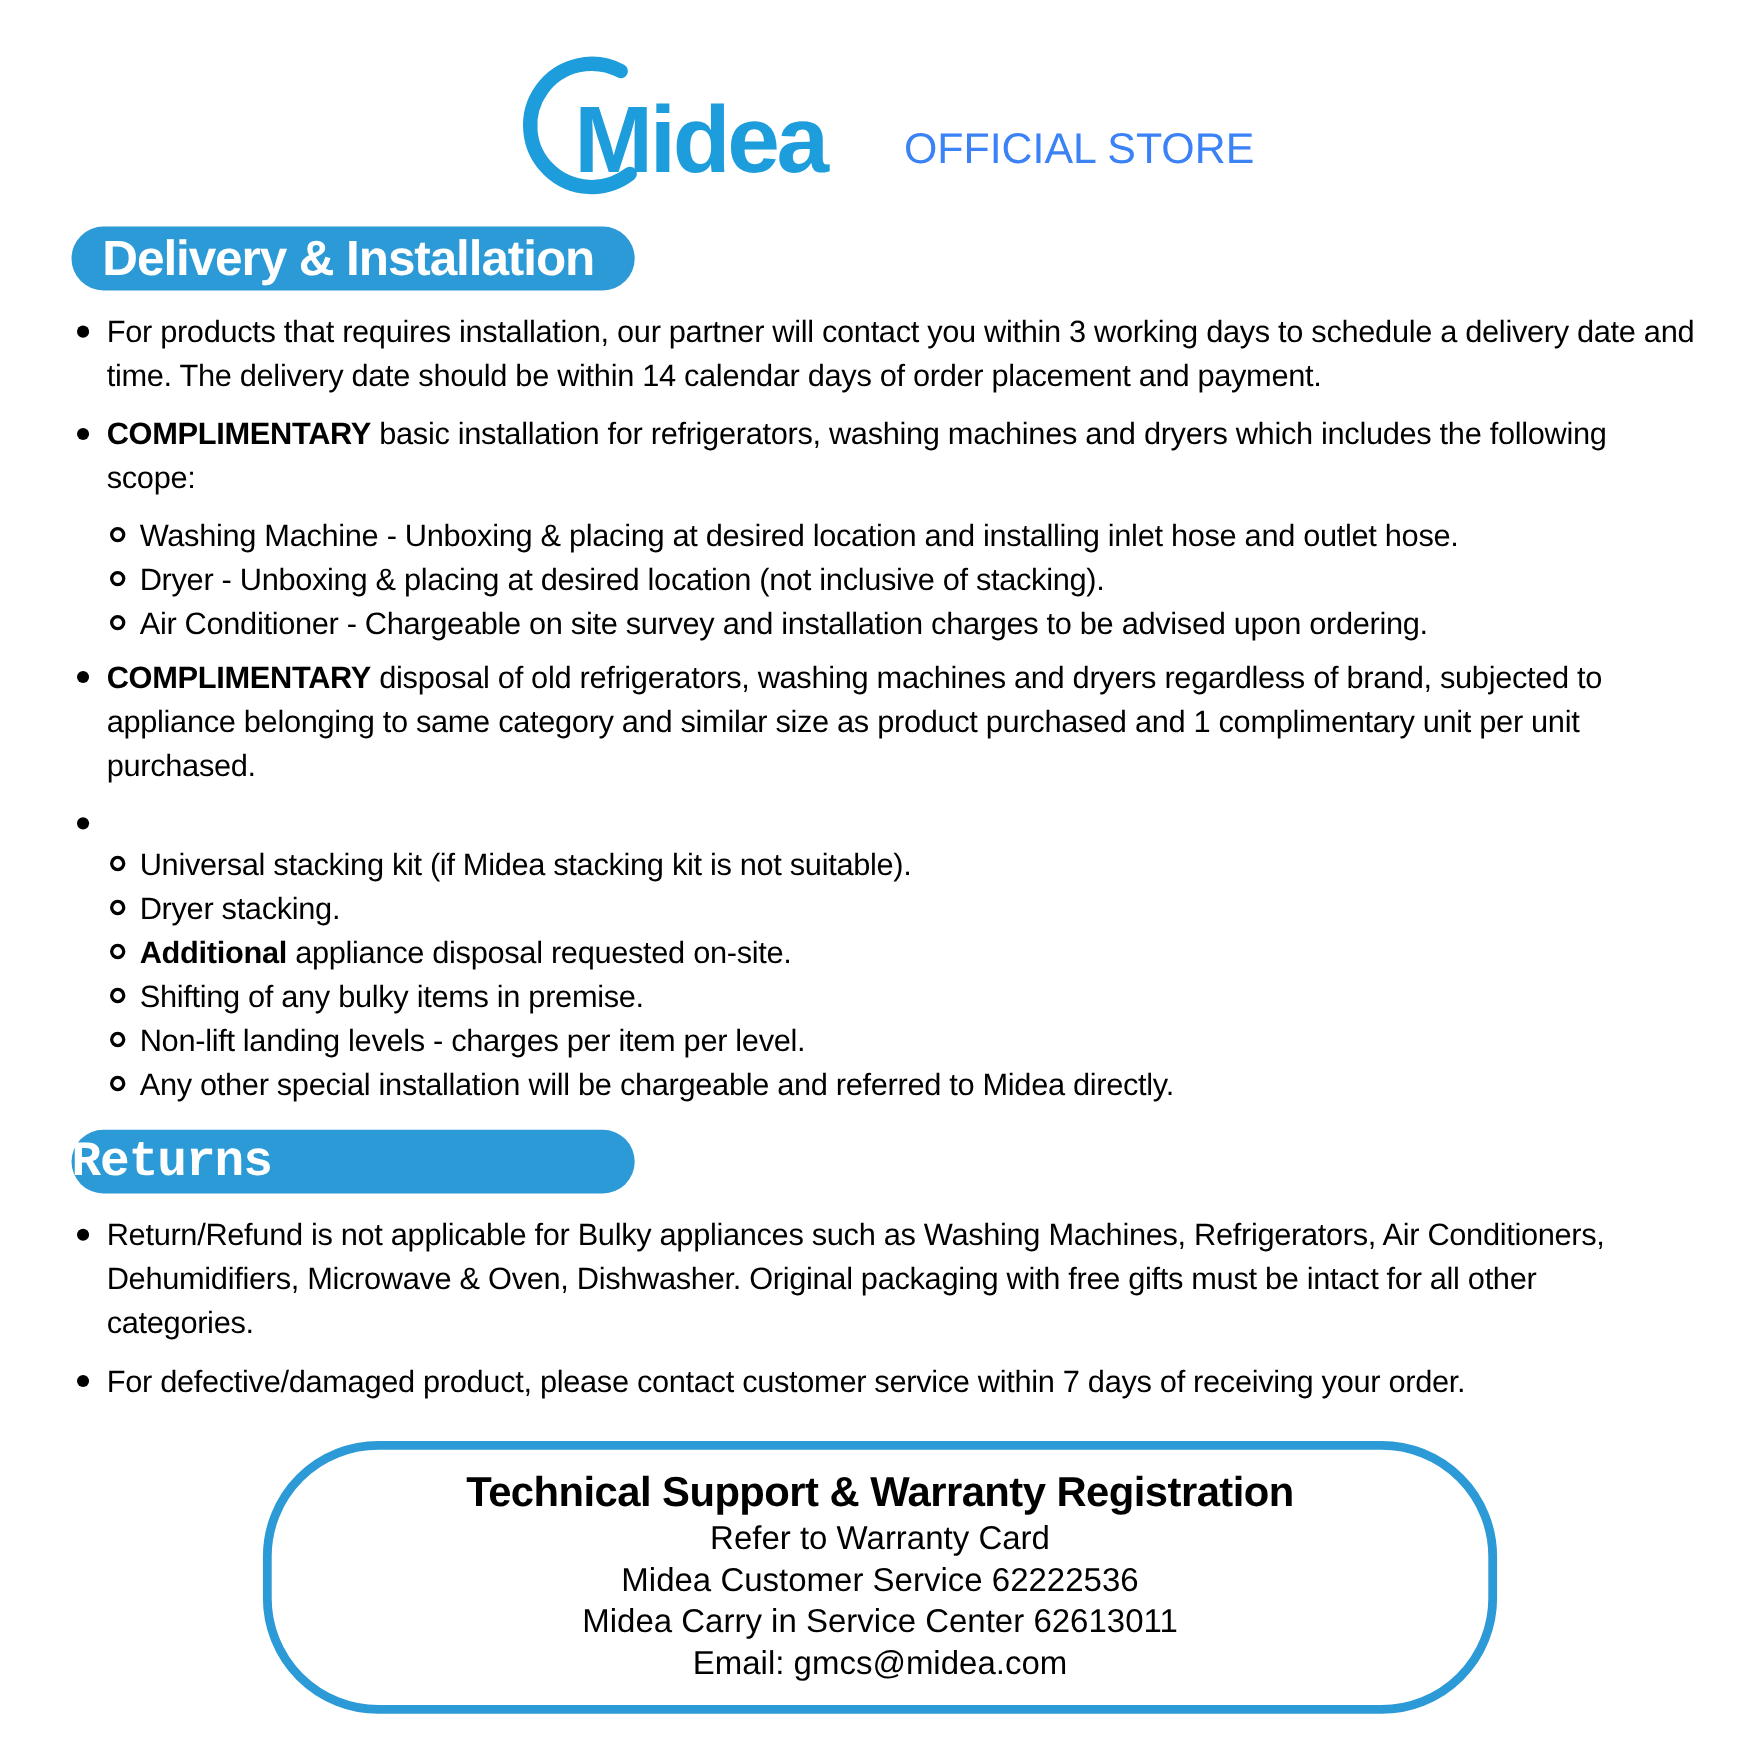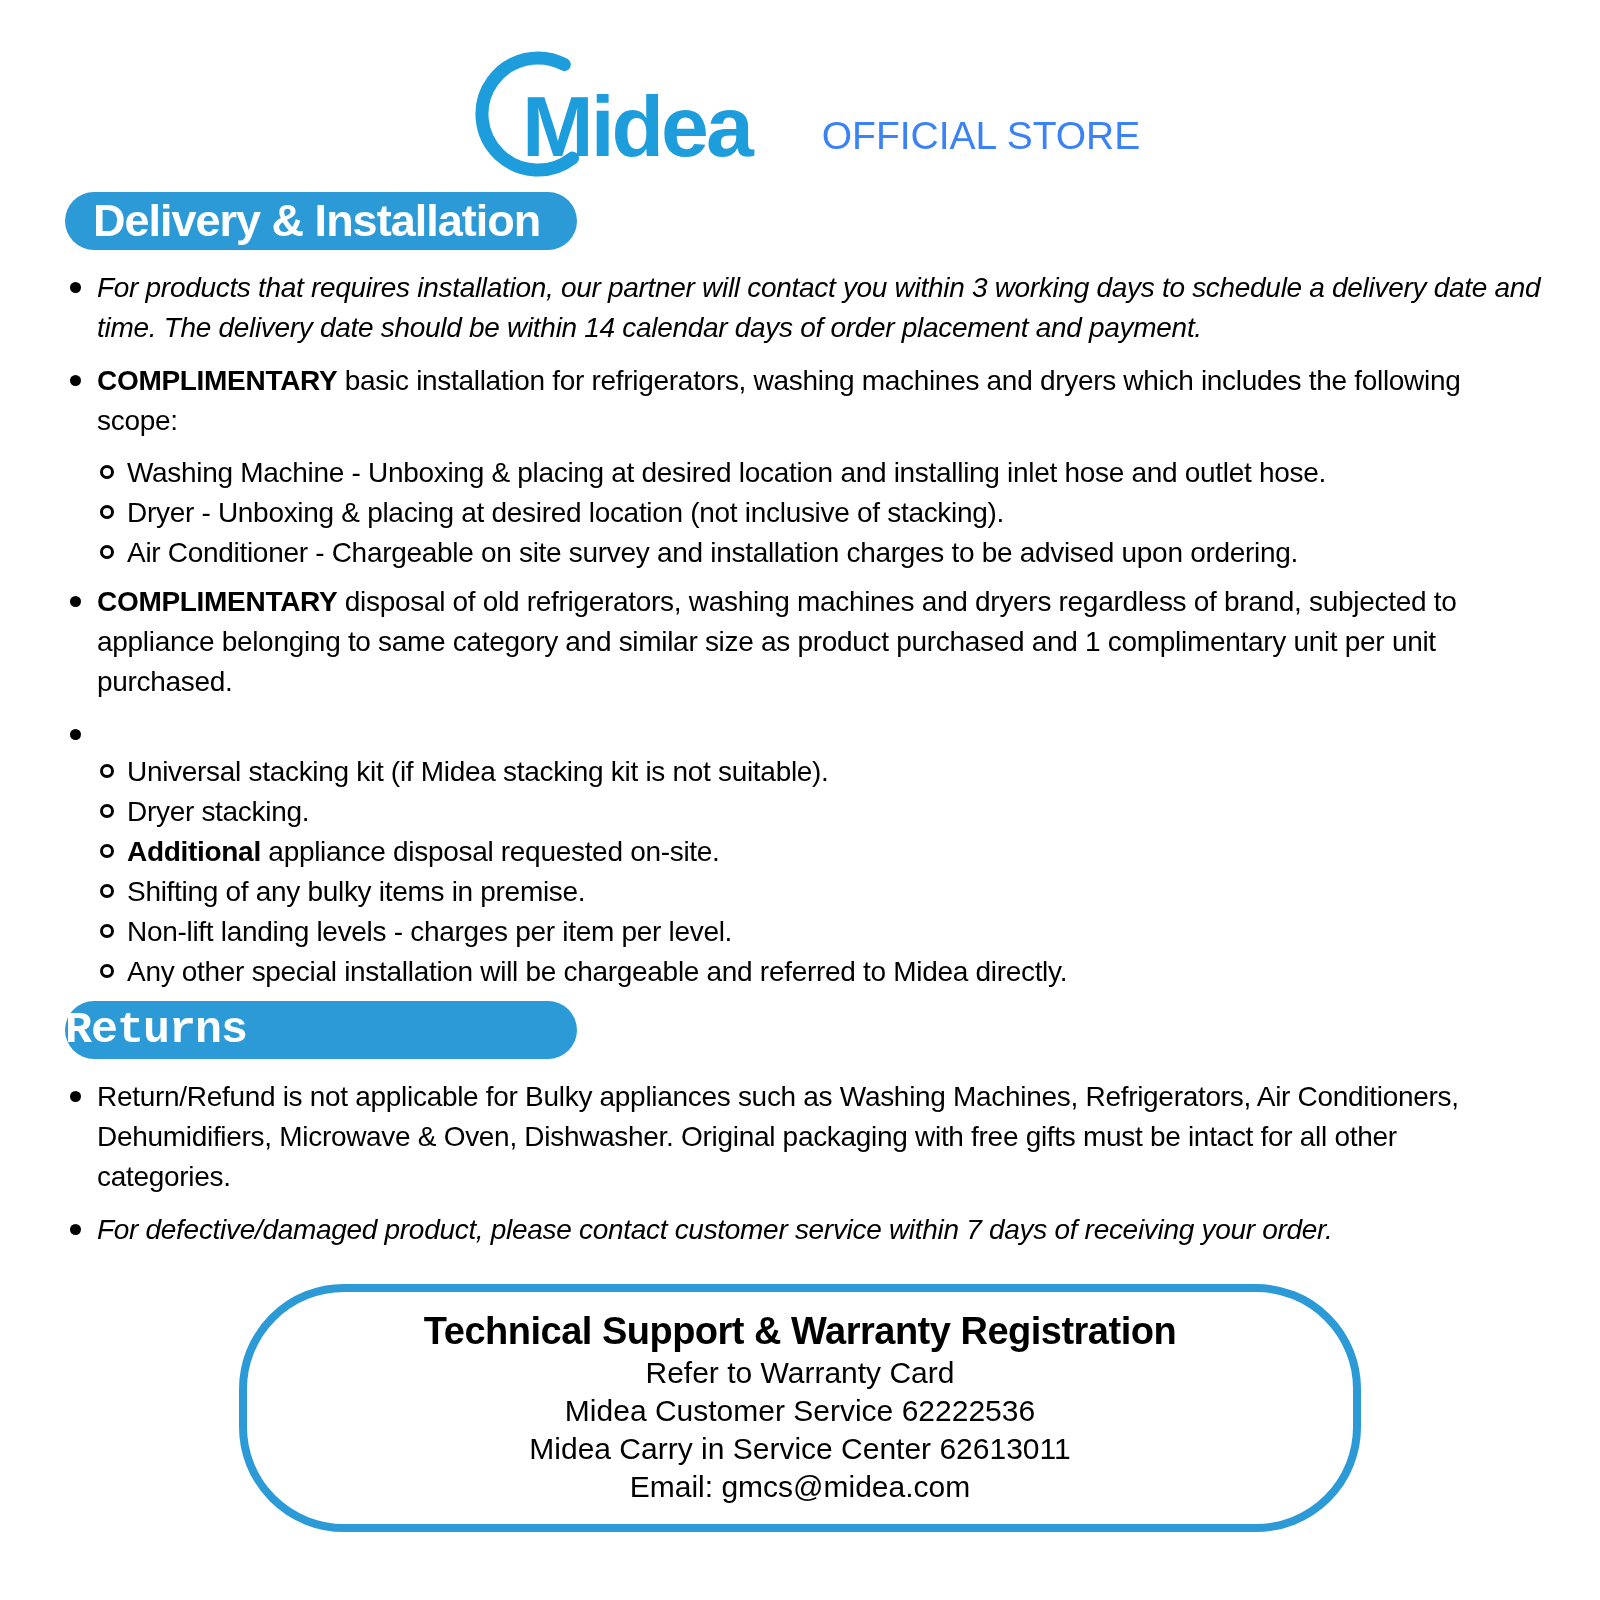--- a/index.html
+++ b/index.html
@@ -6,30 +6,30 @@
   html,body { width:1600px; height:1600px; background:#ffffff; color:#000;
               font-family:"Liberation Sans", sans-serif; overflow:hidden; }
   .page { position:relative; width:1600px; height:1600px; overflow:hidden; }
 
   
   .brand { display:flex; justify-content:center; align-items:flex-end; padding-top:18px; height:184px; }
   .logo-svg { width:340px; height:150px; display:block; }
   .store-label { font-size:39px; color:#3b82f6; margin:0 0 26px 22px; letter-spacing:0px; white-space:nowrap; }
 
   
-  .pill { margin:8px 0 0 65px; width:512px; height:58px; background:var(--accent,#2B9AD6);
+  .pill { margin:22px 0 0 65px; width:512px; height:58px; background:var(--accent,#2B9AD6);
           border-radius:30px; color:#fff; font-weight:bold; font-size:45px; letter-spacing:-1px;
           display:flex; align-items:center; padding-left:28px; }
   .pill.center { padding-left:0;font-family:Liberation Mono, monospace; }
 
   
   .list { margin-top:18px; }
   .li { display:flex; margin:0 40px 13px 66px; }
   .li .txt { font-size:28px; line-height:40px; letter-spacing:-0.3px; max-width:1400px; }
-  .li .txt.wide { max-width:1475px;font-style:italic; }
+  .li .txt.wide { max-width:1475px; }
   .dot { flex:0 0 11px; width:11px; height:11px; border-radius:50%; background:#000; margin:14px 16px 0 4px; }
   .li.l2 { margin:0 40px 2px 100px; }
   .li.l2 .txt { line-height:38px; }
   .ring { flex:0 0 14px; width:14px; height:14px; border:3px solid #000; border-radius:50%; margin:11px 13px 0 0; background:transparent; }
   .gap-after { margin-bottom:26px; }
   .sub-list { margin-top:4px; margin-bottom:10px; }
   .txt b { font-weight:bold; }
 
   
   .support { width:1122px; margin:34px auto 0; border:8px solid var(--accent,#2B9AD6);

